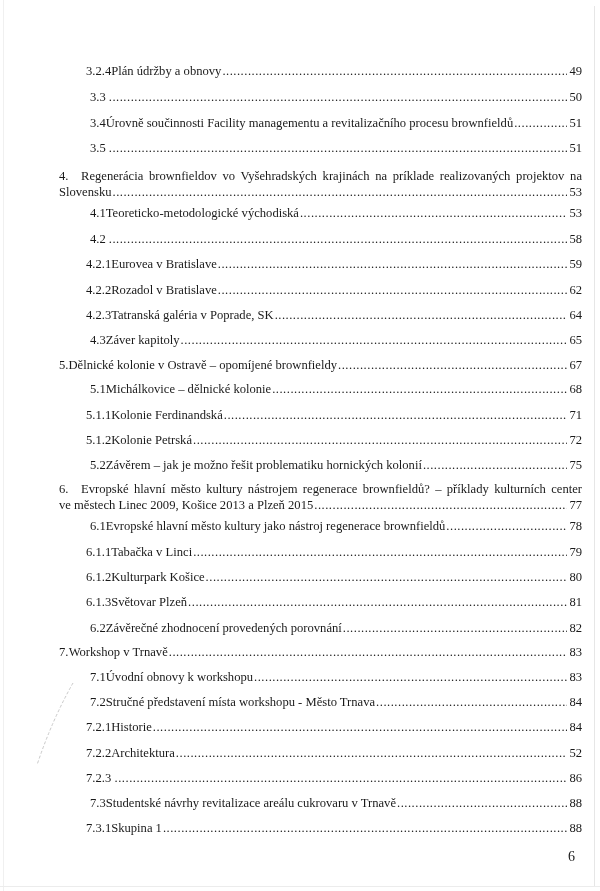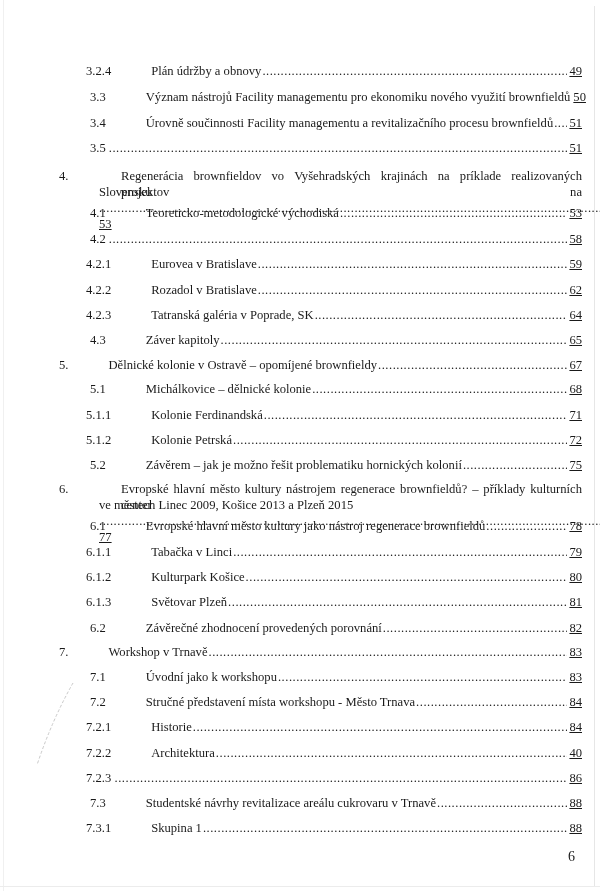--- a/index.html
+++ b/index.html
@@ -9,36 +9,36 @@
     }
     .page-border-right { position: absolute; left: 594px; top: 6px; width: 1px; height: 880px; background: #e6e6e6; }
     .page-border-bottom { position: absolute; left: 0; top: 886px; width: 600px; height: 1px; background: #ececec; }
     .page-border-left { position: absolute; left: 3px; top: 0; width: 1px; height: 891px; background: #f0f0f0; }
     .pencil-mark { position: absolute; left: 0; top: 0; pointer-events: none; }
 
     .toc { position: absolute; left: 0; top: 0; width: 600px; }
     .entry { position: absolute; left: 0; width: 600px; font-size: 12.6px; line-height: 16px; }
     .row { position: absolute; display: flex; align-items: baseline; white-space: nowrap; }
     .num { display: inline-block; }
-    .title { display: inline-block; margin-left: 40px; }
+    .title { display: inline-block; }
     .leader { flex: 1 1 auto; overflow: hidden; margin: 0 2px 0 1px; color: #222; letter-spacing: 0.5px; }
     .leader::before { content: "........................................................................................................................................................................................................................................................"; }
-    .page { display: inline-block; text-align: right; text-decoration: underline; }
+    .page { display: inline-block; text-align: right; }
 
     .lvl0 .row { left: 59px; right: 18px; }
     .lvl0 .num { width: 22px; }
     .lvl1 .row { left: 90px; right: 18px; }
     .lvl1 .num { width: 35px; }
     .lvl2 .row { left: 86px; right: 18px; }
     .lvl2 .num { width: 55px; }
 
     .multi .line1 { position: absolute; left: 59px; right: 18px; top: 0; display: flex; white-space: nowrap; }
     .multi .line1 .num { width: 22px; }
     .multi .line1 .title { flex: 1; text-align: justify; text-align-last: justify; white-space: normal; }
-    .multi .line2 { position: absolute; left: 59px; right: 18px; top: 16px; display: flex; align-items: baseline; white-space: nowrap; flex-direction: column; }
+    .multi .line2 { position: absolute; left: 59px; right: 18px; top: 16px; display: flex; align-items: baseline; white-space: nowrap; }
 
     .page-number { position: absolute; left: 568px; top: 849px; font-size: 14px; }
   </style>
 </head>
 <body>
 
 <div class="page-border-left"></div>
 <div class="page-border-right"></div>
 <div class="page-border-bottom"></div>
 
@@ -53,21 +53,20 @@
         <span class="num">3.2.4</span>
         <span class="title">Plán údržby a obnovy</span>
         <span class="leader"></span>
         <span class="page">49</span>
       </div>
   </div>
 
   <div class="entry lvl1" style="top:89px">
     <div class="row">
         <span class="num">3.3</span>
-        <span class="title">Význam nástrojů Facility managementu pro ekonomiku nového využití brownfieldů</span>
         <span class="leader"></span>
         <span class="page">50</span>
       </div>
   </div>
 
   <div class="entry lvl1" style="top:115px">
     <div class="row">
         <span class="num">3.4</span>
         <span class="title">Úrovně součinnosti Facility managementu a revitalizačního procesu brownfieldů</span>
         <span class="leader"></span>
@@ -255,21 +254,21 @@
         <span class="num">7.</span>
         <span class="title">Workshop v Trnavě</span>
         <span class="leader"></span>
         <span class="page">83</span>
       </div>
   </div>
 
   <div class="entry lvl1" style="top:669px">
     <div class="row">
         <span class="num">7.1</span>
-        <span class="title">Úvodní jako k workshopu</span>
+        <span class="title">Úvodní obnovy k workshopu</span>
         <span class="leader"></span>
         <span class="page">83</span>
       </div>
   </div>
 
   <div class="entry lvl1" style="top:694px">
     <div class="row">
         <span class="num">7.2</span>
         <span class="title">Stručné představení místa workshopu - Město Trnava</span>
         <span class="leader"></span>
@@ -284,21 +283,21 @@
         <span class="leader"></span>
         <span class="page">84</span>
       </div>
   </div>
 
   <div class="entry lvl2" style="top:745px">
     <div class="row">
         <span class="num">7.2.2</span>
         <span class="title">Architektura</span>
         <span class="leader"></span>
-        <span class="page">40</span>
+        <span class="page">52</span>
       </div>
   </div>
 
   <div class="entry lvl2" style="top:770px">
     <div class="row">
         <span class="num">7.2.3</span>
         <span class="leader"></span>
         <span class="page">86</span>
       </div>
   </div>

